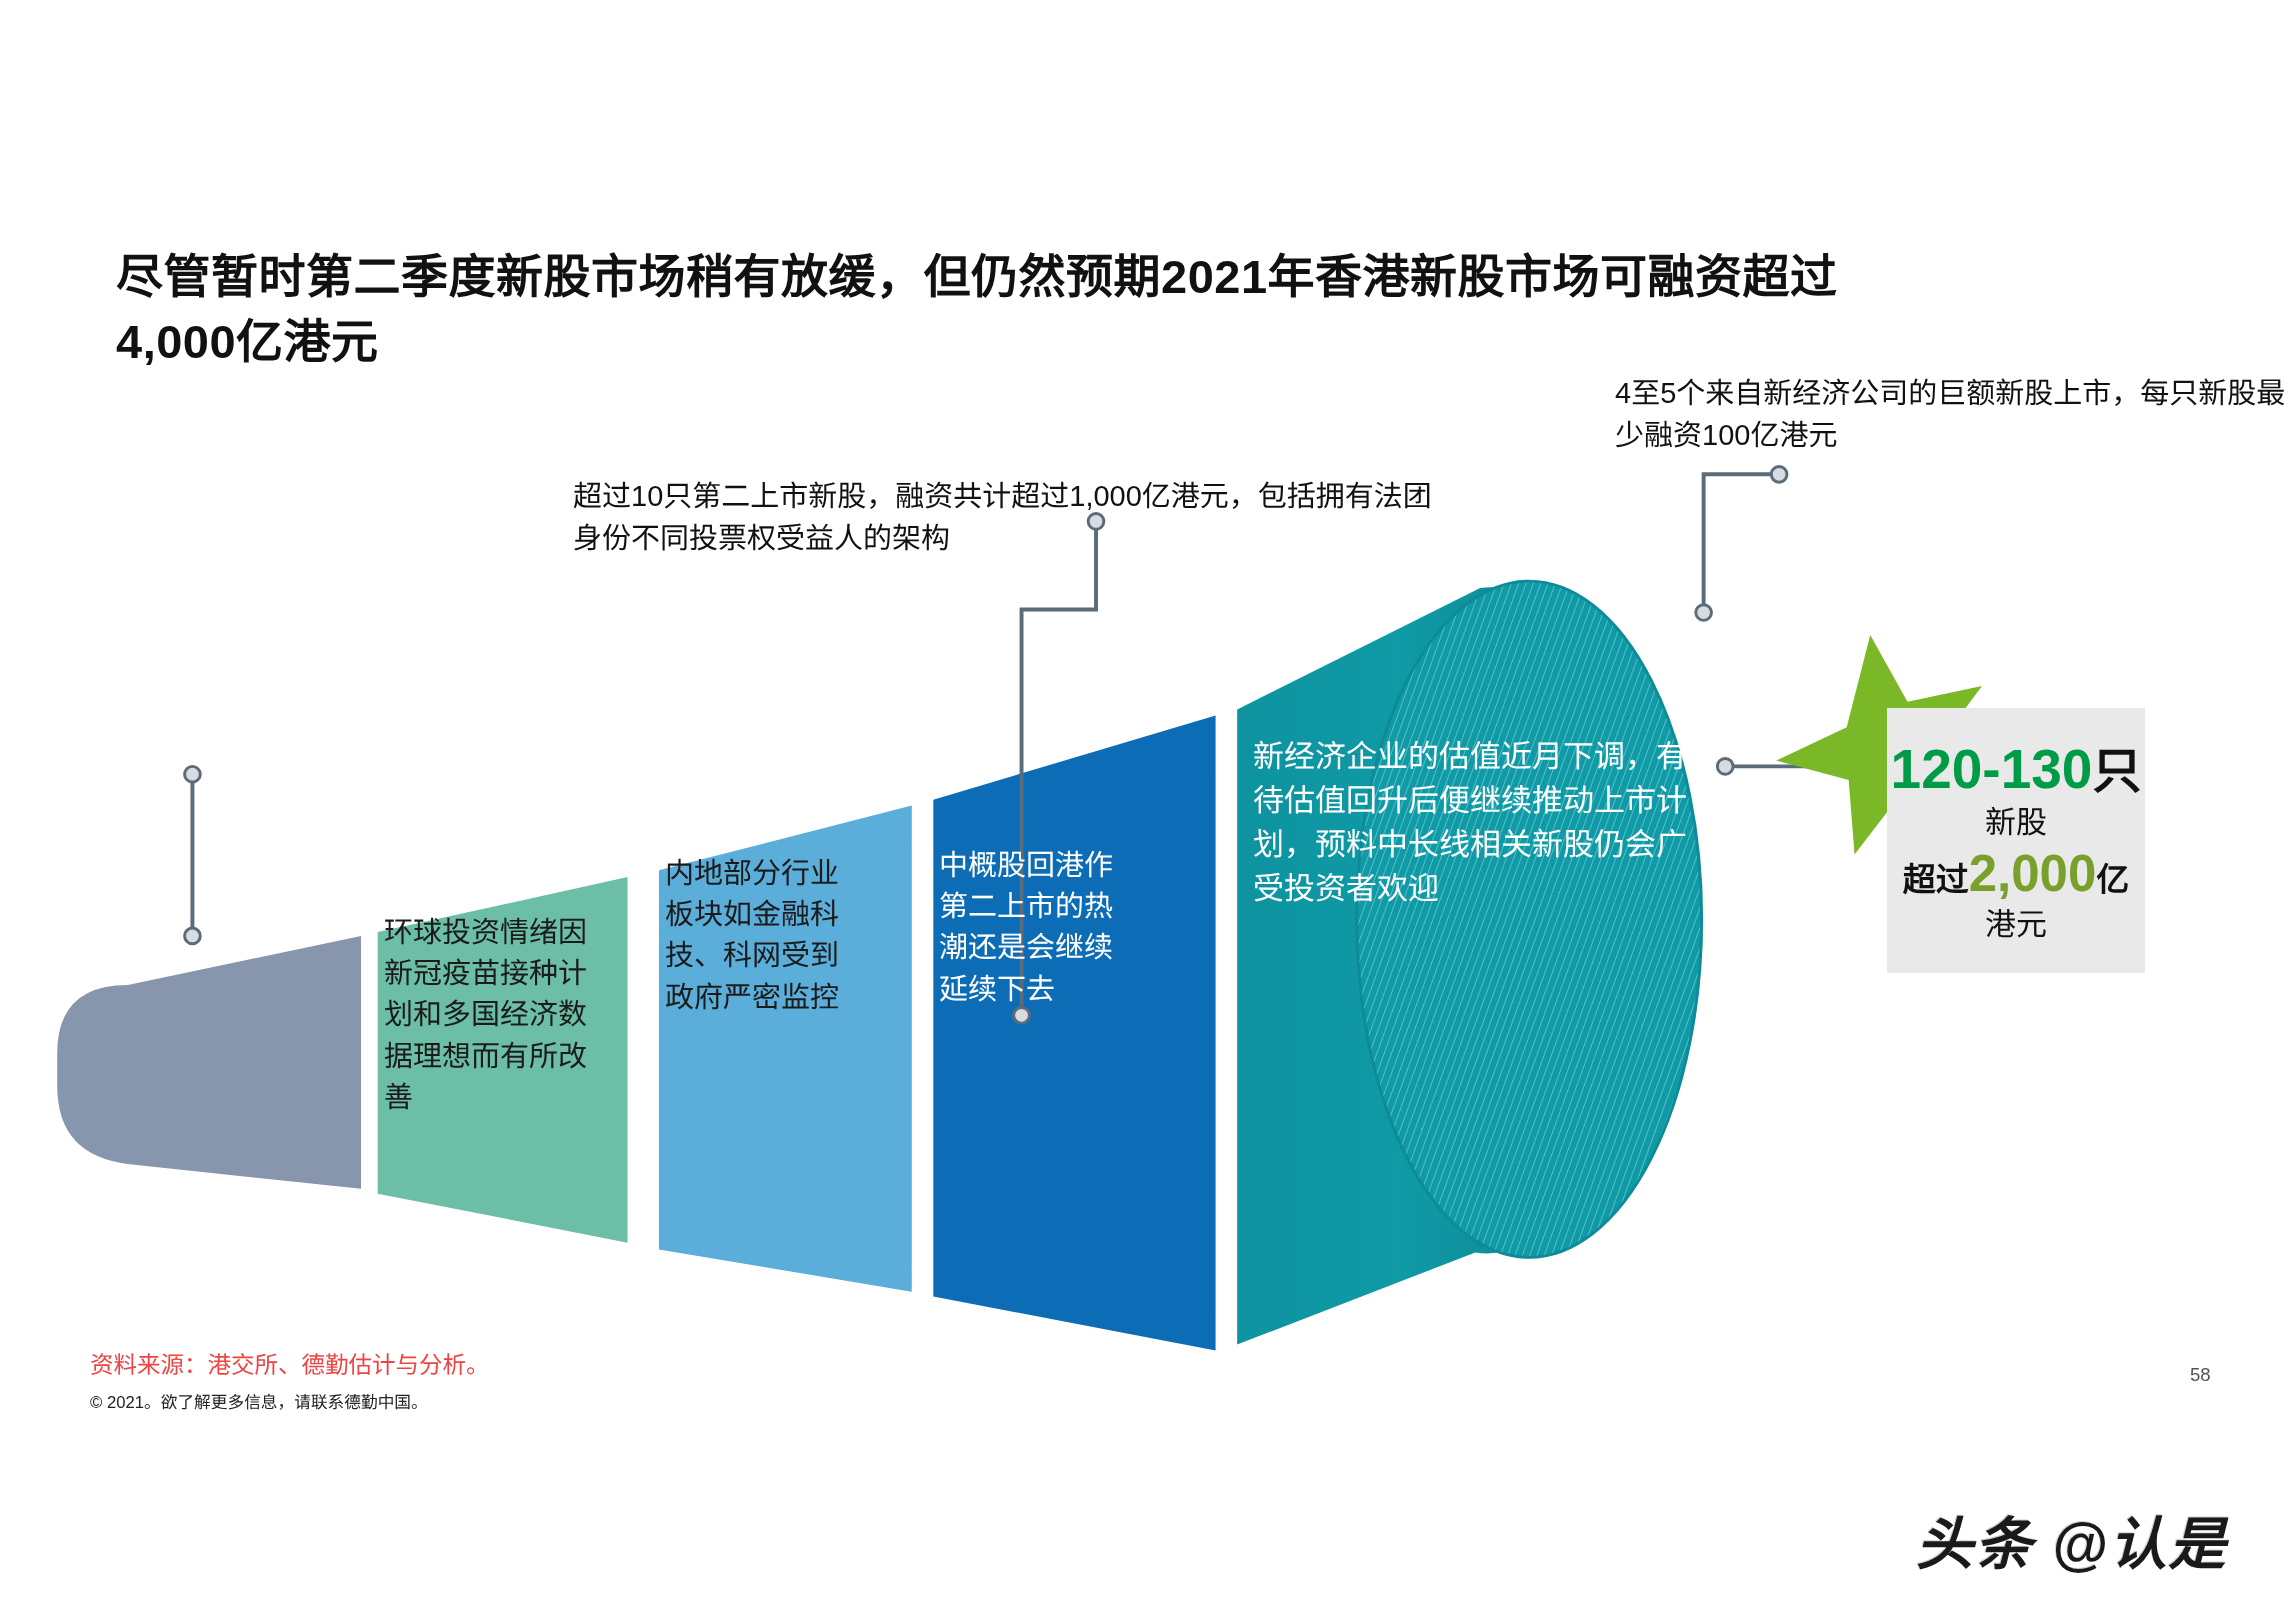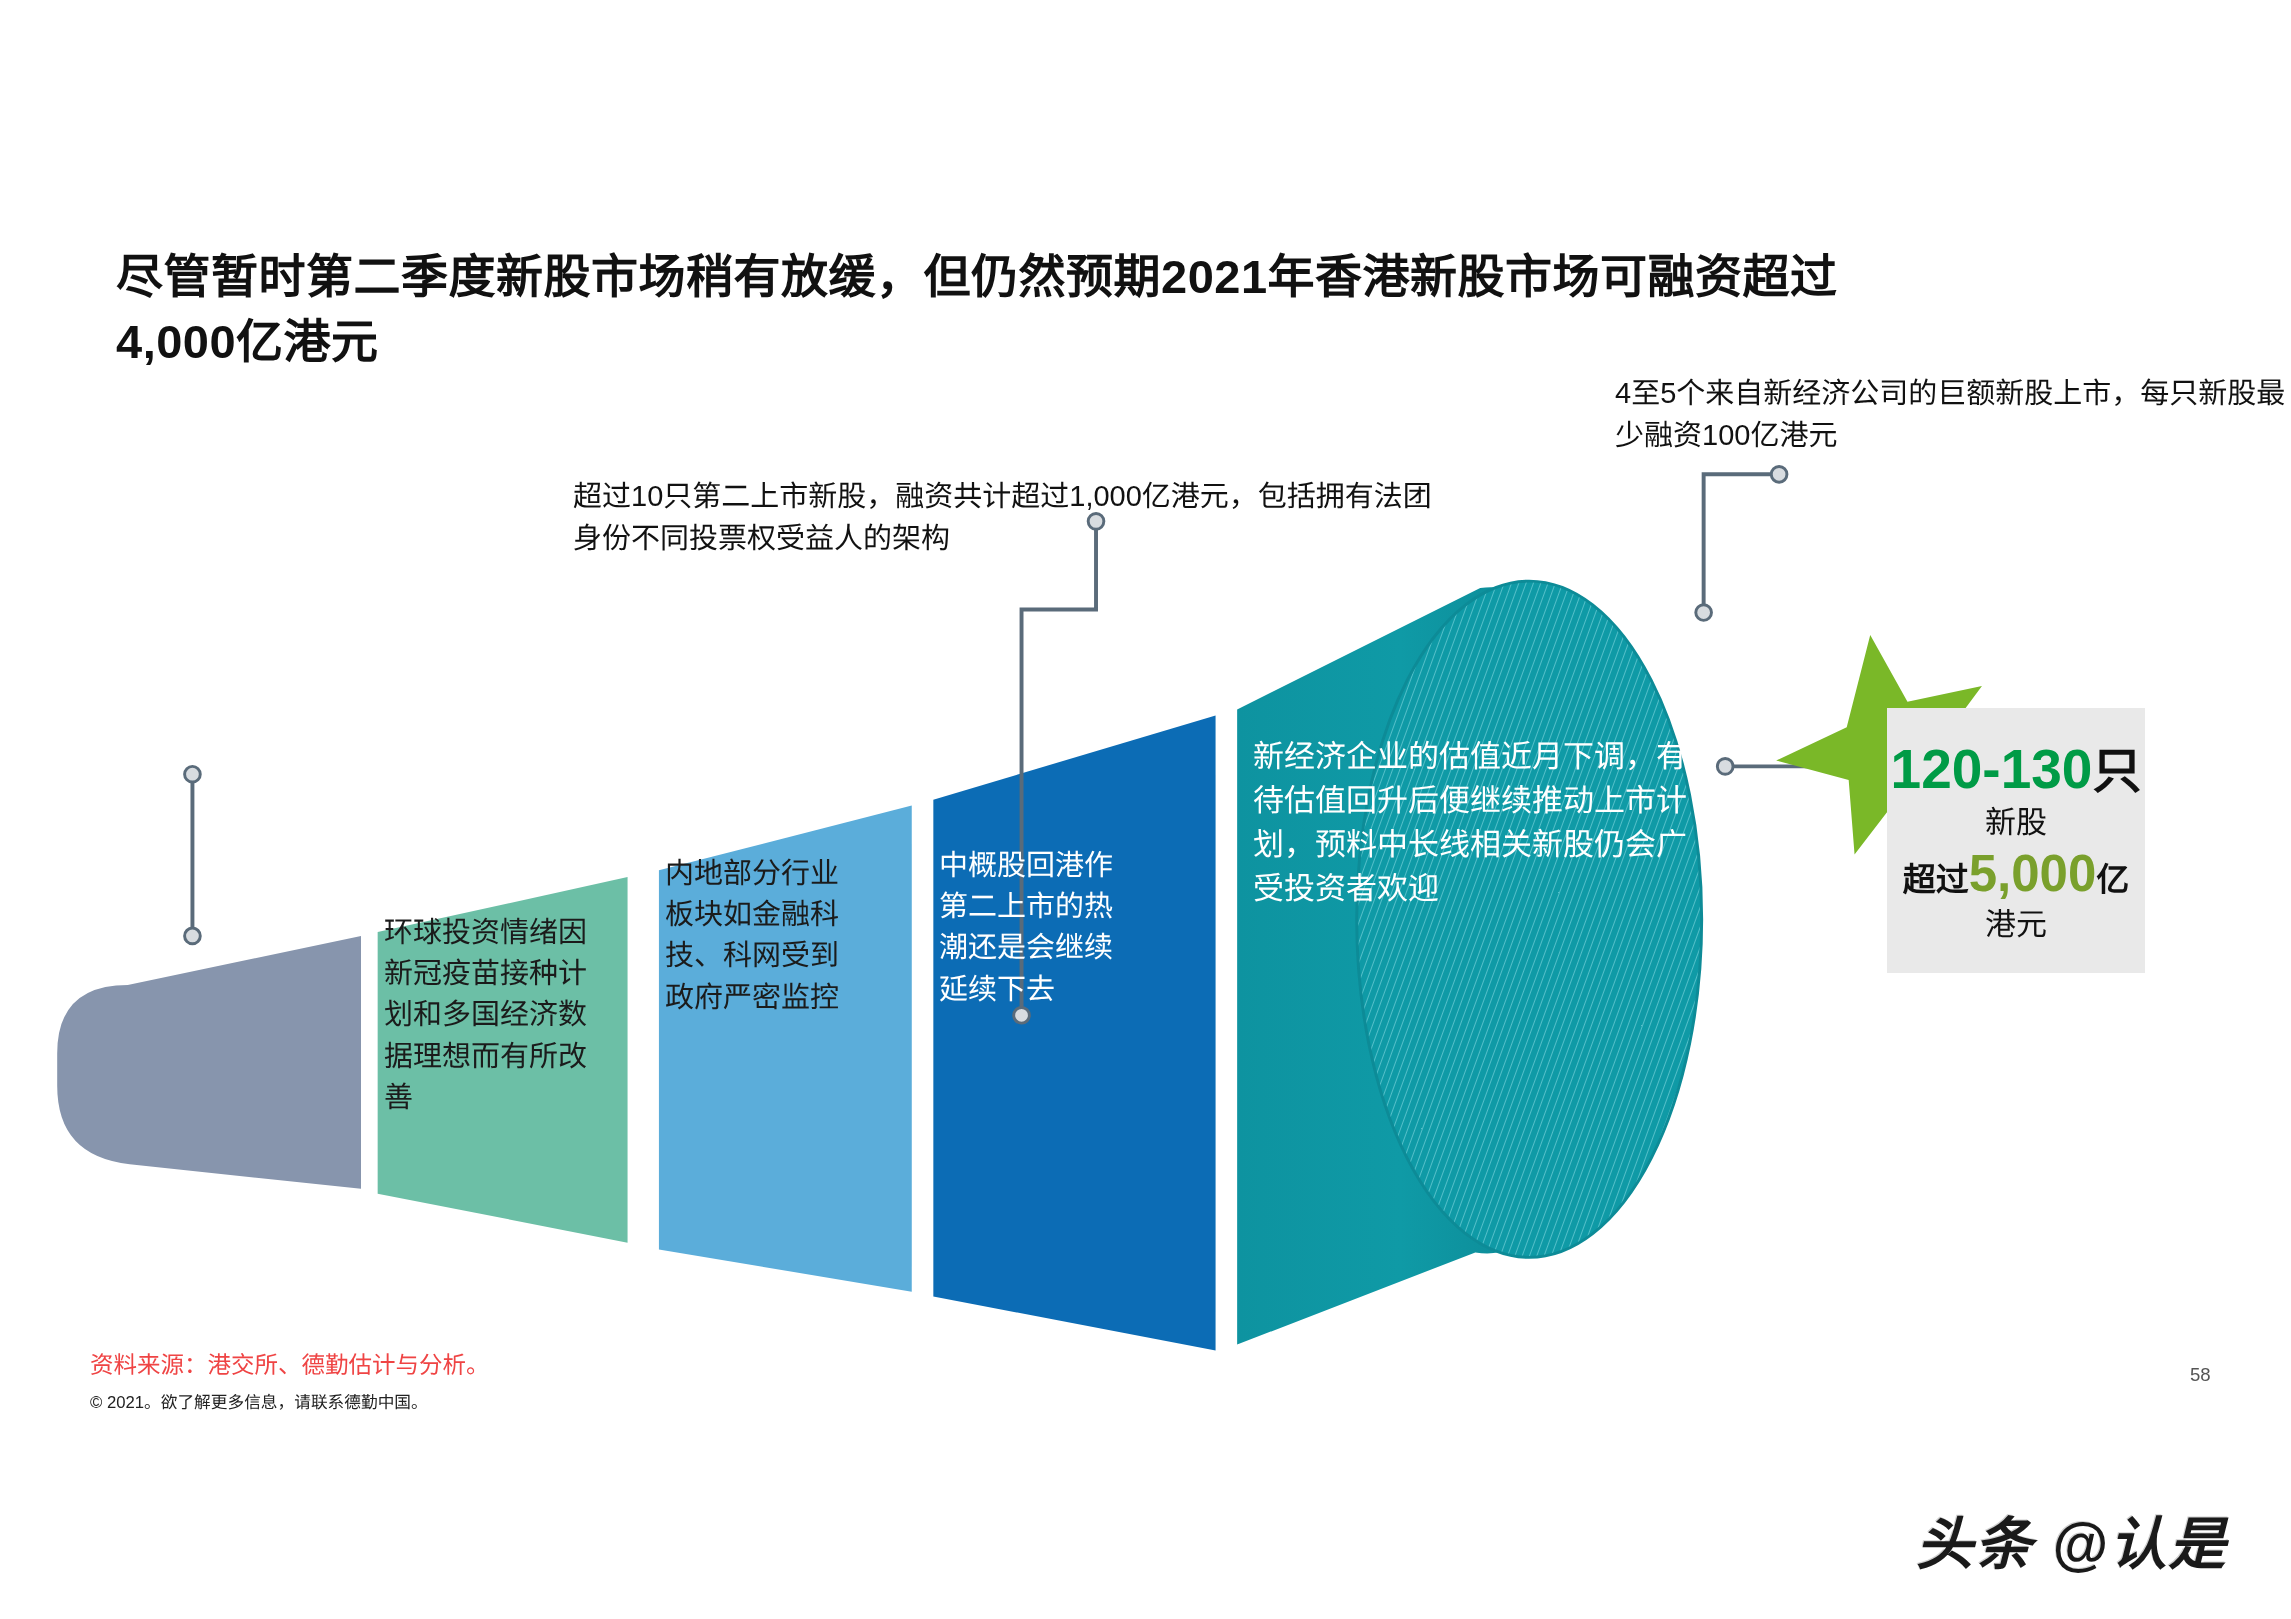--- a/index.html
+++ b/index.html
@@ -133,21 +133,21 @@
   <div class="stage-label" id="stage-label-0">环球投资情绪因新冠疫苗接种计划和多国经济数据理想而有所改善</div>
   <div class="stage-label" id="stage-label-3">新经济企业的估值近月下调，有待估值回升后便继续推动上市计划，预料中长线相关新股仍会广受投资者欢迎</div>
   <div class="stage-label" id="stage-label-2">中概股回港作第二上市的热潮还是会继续延续下去</div>
 
   <div id="result-box">
     <div id="result-line-1">
       <span class="big">120-130</span><span>只</span>
     </div>
     <div id="result-line-2">新股</div>
     <div id="result-line-3">
-      <span>超过</span><span class="big">5,000</span><span>亿</span>
+      <span>超过</span><span class="big">2,000</span><span>亿</span>
     </div>
     <div id="result-line-4">港元</div>
   </div>
 
   <div id="source-note">资料来源：港交所、德勤估计与分析。</div>
   <div id="copyright-note">© 2021。欲了解更多信息，请联系德勤中国。</div>
   <div id="page-number">58</div>
 
   <div id="watermark">头条 @认是</div>
 

